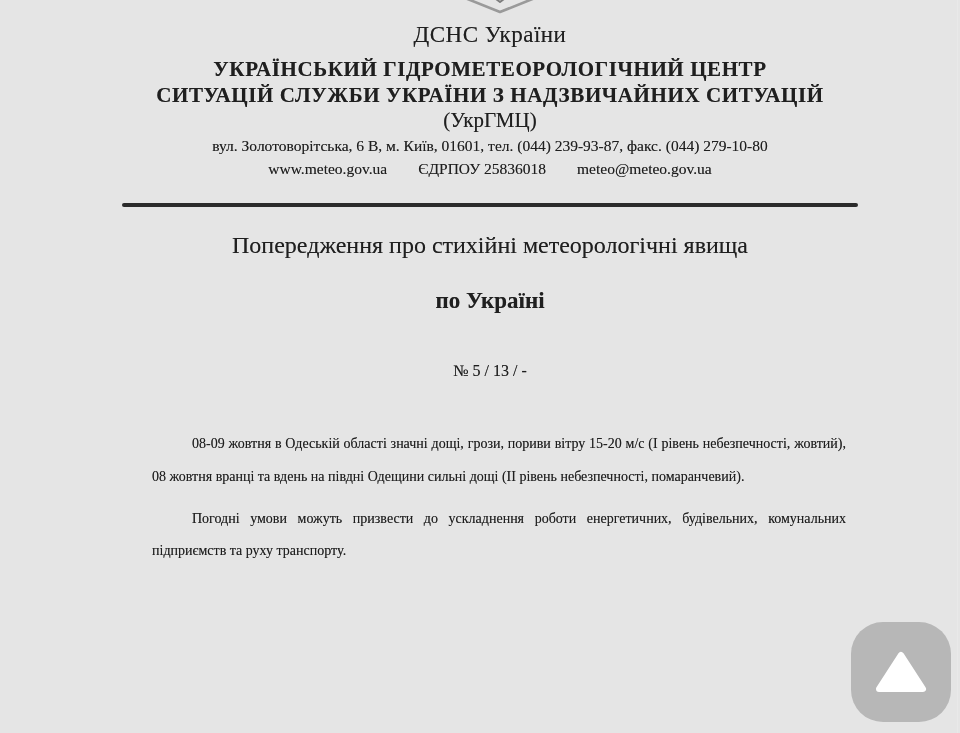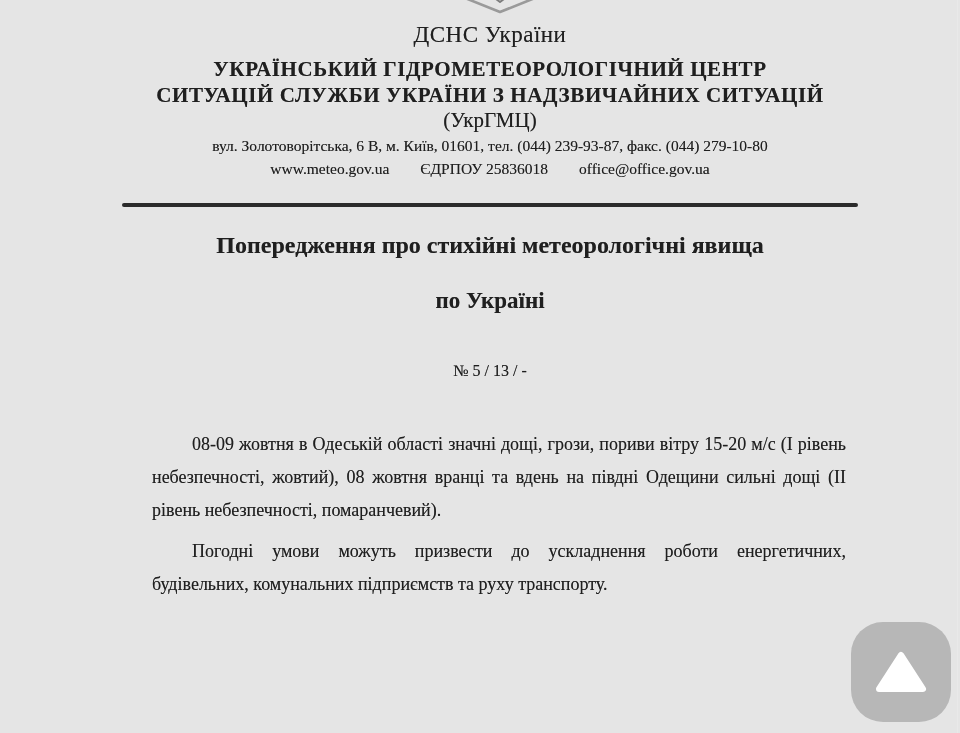--- a/index.html
+++ b/index.html
@@ -38,29 +38,29 @@
     top: 160px; font-size: 15.5px;
     display: flex; justify-content: center; gap: 31px;
   }
   .rule {
     position: absolute;
     left: 122px; top: 203px;
     width: 736px; height: 4px;
     background: #2b2b2b;
     border-radius: 2px;
   }
-  .doc-title  { top: 232px; font-size: 24px; font-weight: bold; }
+  .doc-title  { top: 232px; font-size: 24px; font-weight: normal; }
   .doc-title2 { top: 288px; font-size: 23px; font-weight: bold; }
   .doc-number { top: 362px; font-size: 16px; font-weight: normal; }
 
   .body-text {
     position: absolute;
     left: 152px; top: 428px;
     width: 694px;
-    font-size: 18px;
+    font-size: 14px;
     line-height: 32.8px;
     text-align: justify;
   }
   .body-text p {
     margin: 0 0 9px 0;
     text-indent: 40px;
   }
 
   .scroll-top-btn {
     position: absolute;
@@ -92,21 +92,21 @@
 
   <div class="hdr-center scan org-short">ДСНС України</div>
   <div class="hdr-center scan org-line1">УКРАЇНСЬКИЙ ГІДРОМЕТЕОРОЛОГІЧНИЙ ЦЕНТР</div>
   <div class="hdr-center scan org-line2">СИТУАЦІЙ СЛУЖБИ УКРАЇНИ З НАДЗВИЧАЙНИХ СИТУАЦІЙ</div>
   <div class="hdr-center scan org-abbr">(УкрГМЦ)</div>
   <div class="hdr-center scan addr-line">вул. Золотоворітська, 6 В, м. Київ, 01601, тел. (044) 239-93-87, факс. (044) 279-10-80</div>
 
   <div class="hdr-center scan contact-row">
     <span>www.meteo.gov.ua</span>
     <span>ЄДРПОУ 25836018</span>
-    <span>office@office.gov.ua</span>
+    <span>meteo@meteo.gov.ua</span>
   </div>
 
   <div class="rule"></div>
 
   <div class="hdr-center scan doc-title">Попередження про стихійні метеорологічні явища</div>
   <div class="hdr-center scan doc-title2">по Україні</div>
   <div class="hdr-center scan doc-number">№ 5 / 13 / -</div>
 
   <div class="body-text scan">
     <p>08-09 жовтня в Одеській області значні дощі, грози, пориви вітру 15-20 м/с (І рівень небезпечності, жовтий), 08 жовтня вранці та вдень на півдні Одещини сильні дощі (ІІ рівень небезпечності, помаранчевий).</p>

